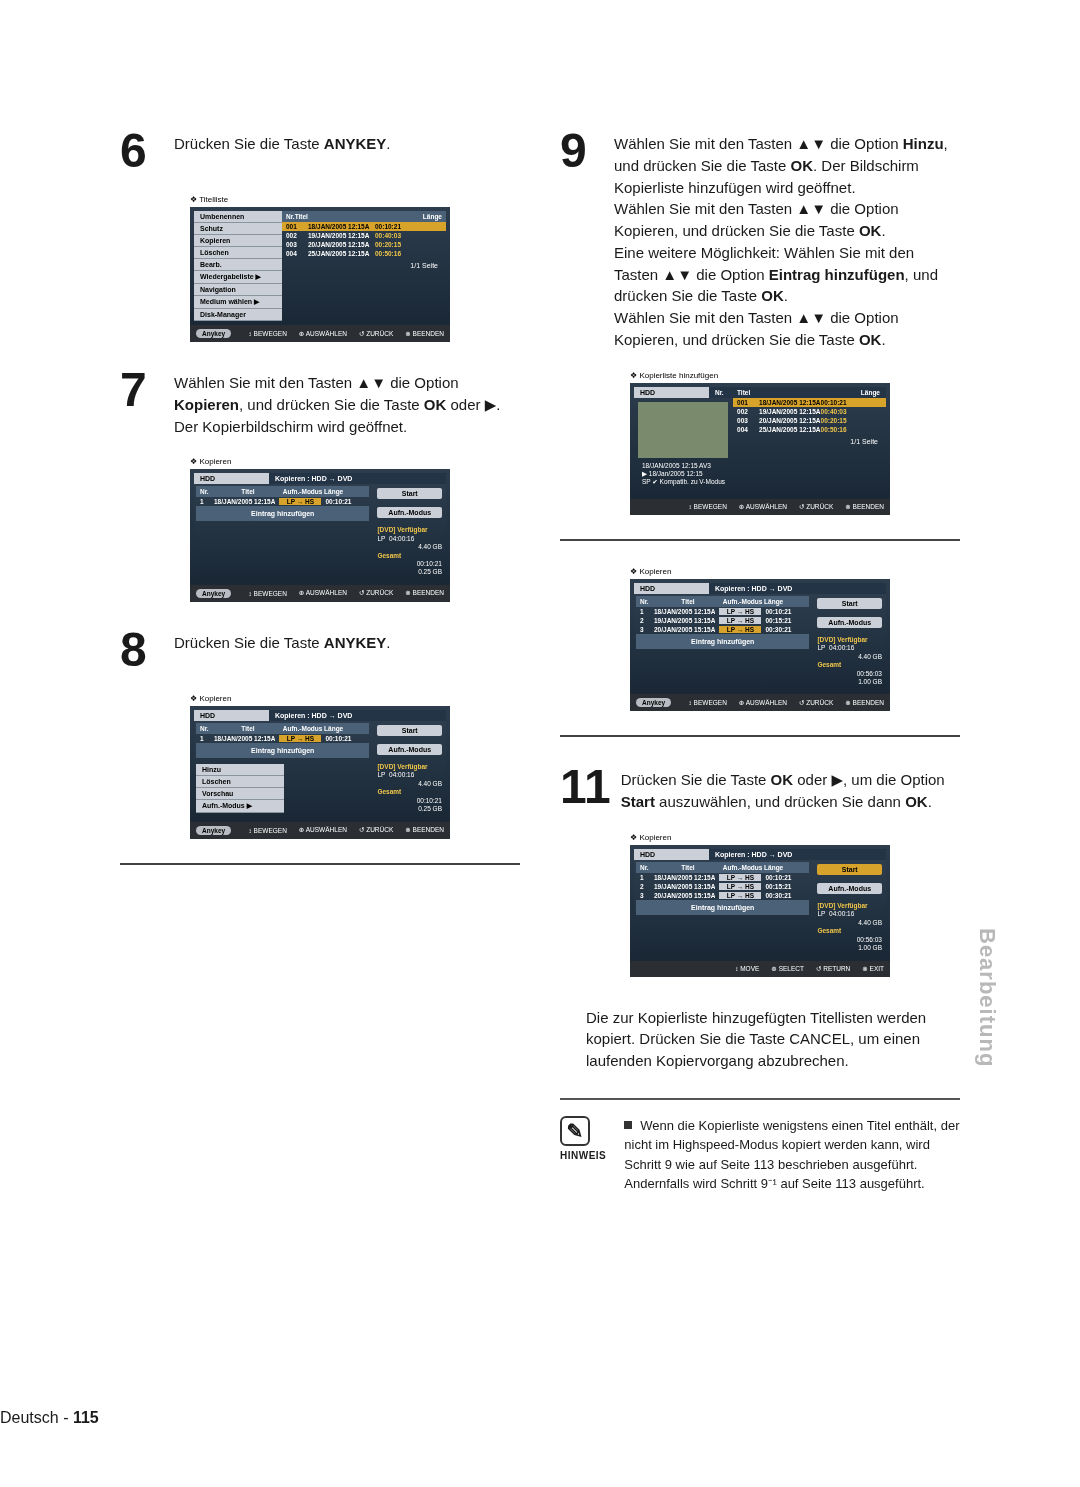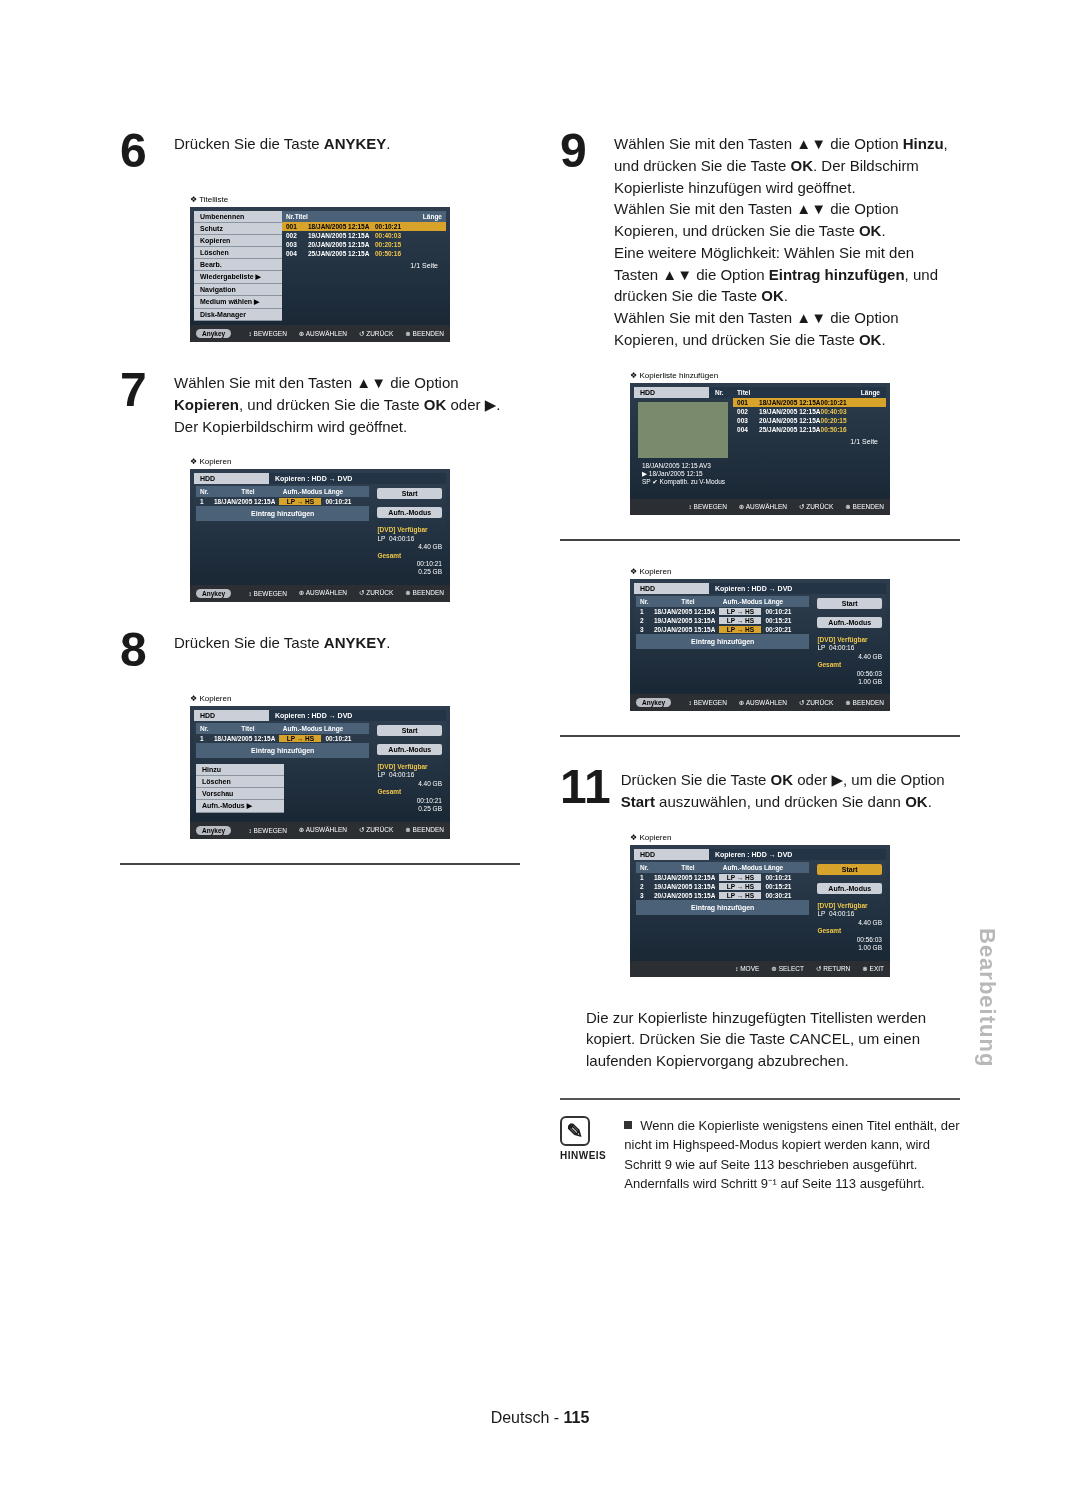--- a/index.html
+++ b/index.html
@@ -205,21 +205,21 @@
   }
   .note-body {
     font-size: 13px; line-height: 1.5;
   }
   .note-body .sq { display: inline-block; width: 8px; height: 8px; background: #333; margin-right: 8px; vertical-align: 1px; }
 
   .page-foot {
     position: absolute;
     bottom: 60px;
     width: 1080px;
-    text-align: center;
+    text-align: left;
     font-size: 16px;
     margin-top: 16px;
   }
 </style>
 </head>
 <body>
 
 <div class="page">
 
   <div class="col left">

